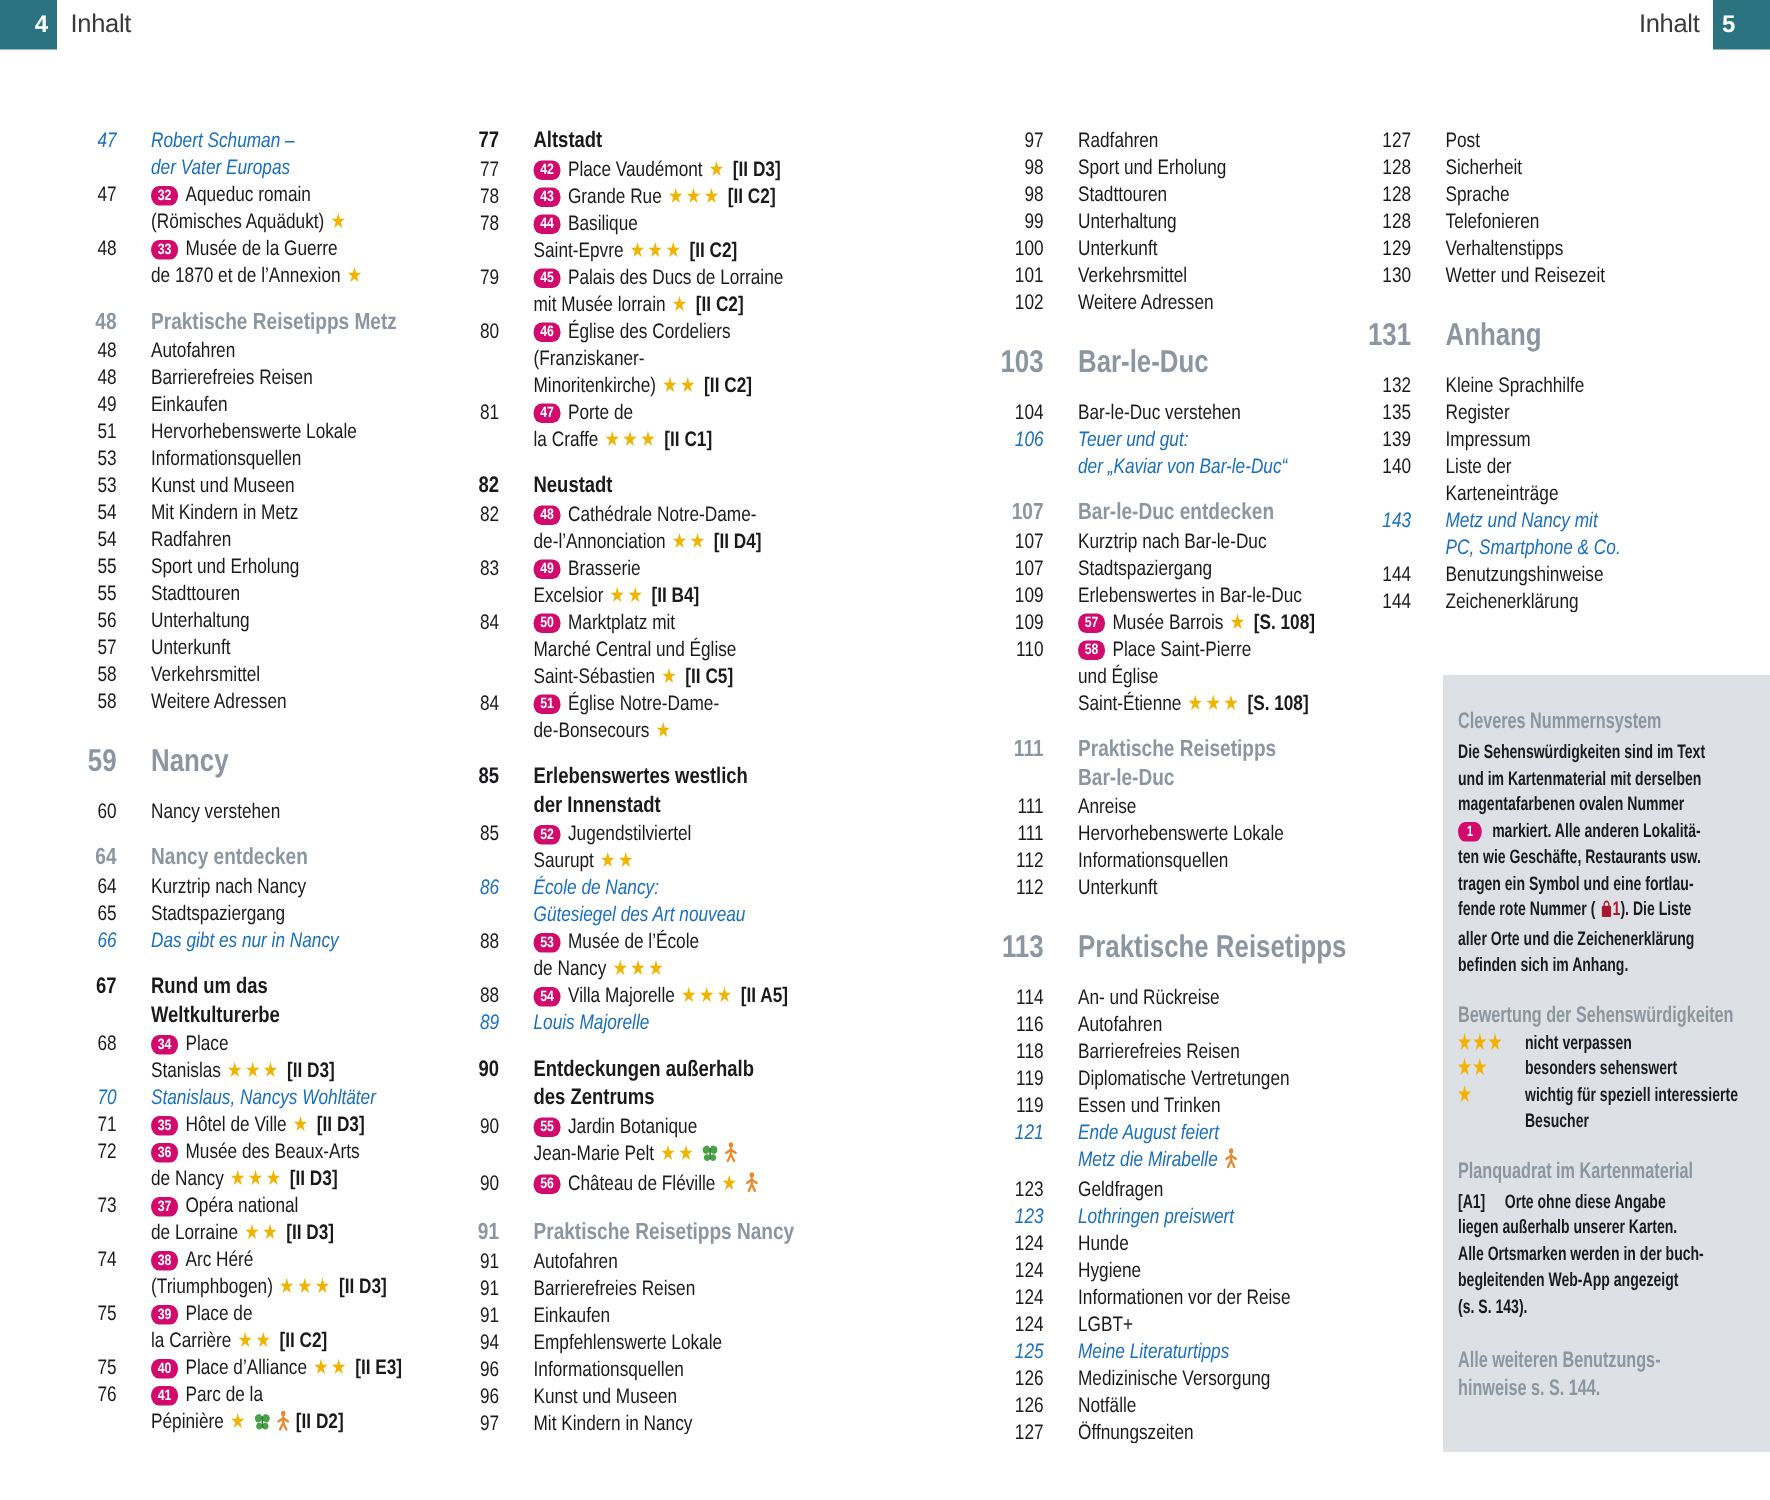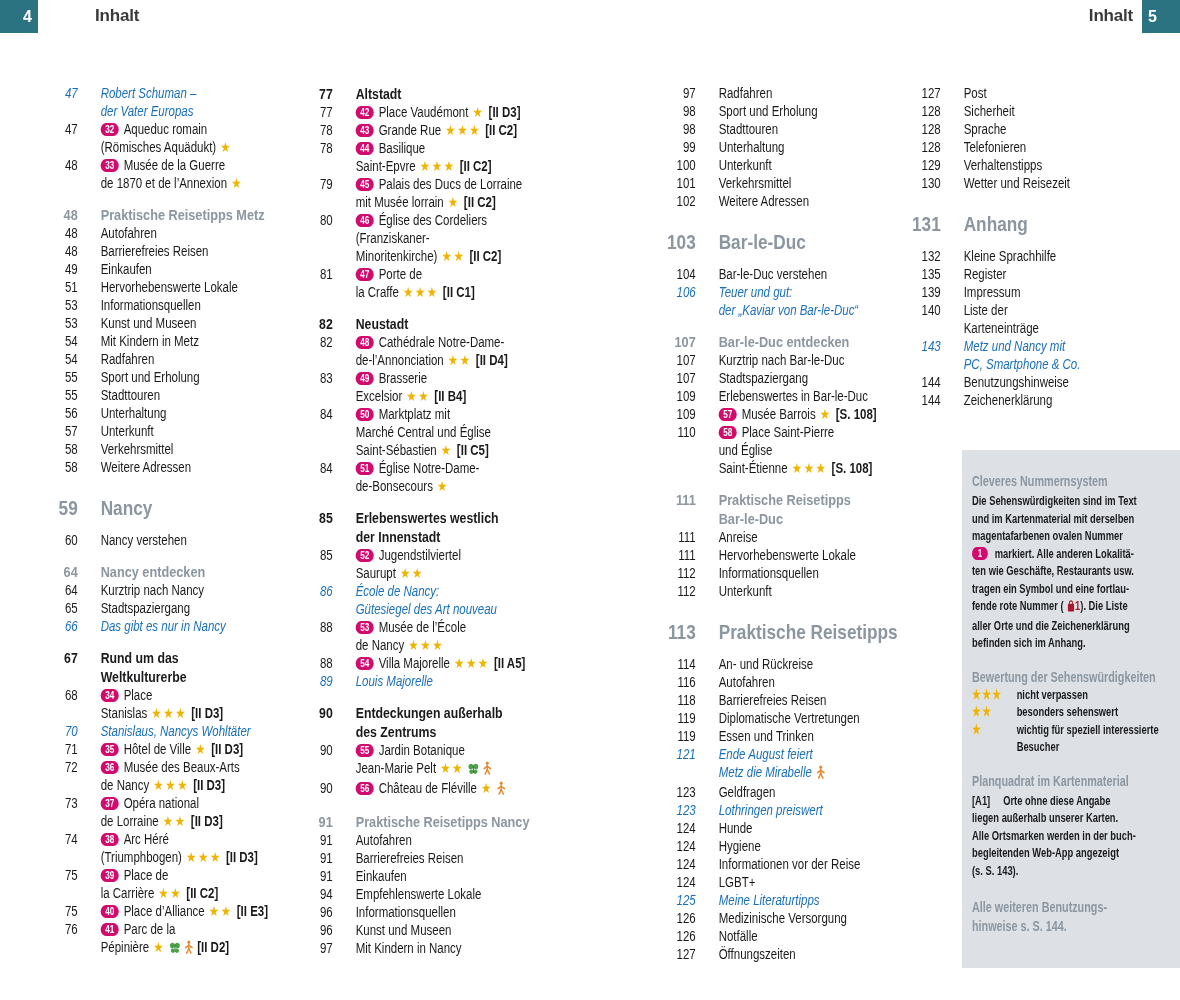--- a/index.html
+++ b/index.html
@@ -5,21 +5,21 @@
   html,body{margin:0;padding:0;}
   body{
     width:1180px;height:1000px;position:relative;background:#ffffff;
     font-family:"Liberation Sans",sans-serif;color:#1a1a1c;overflow:hidden;
   }
   
   .hsq{position:absolute;top:0;width:38px;height:33px;background:#2b7380;color:#fff;
        font-weight:bold;font-size:16px;display:flex;align-items:center;box-sizing:border-box;}
   #hsq-left{left:0;justify-content:flex-end;padding-right:6px;}
   #hsq-right{right:0;justify-content:flex-start;padding-left:6px;}
-  .htitle{position:absolute;top:6px;font-weight:bold;font-size:17px;color:#3a3a3d;letter-spacing:-0.2px;margin-left:48px;}
+  .htitle{position:absolute;top:6px;font-weight:normal;font-size:17px;color:#3a3a3d;letter-spacing:-0.2px;}
   #htitle-left{left:47px;}
   #htitle-right{right:47px;}
   
   .toc-col{position:absolute;top:84px;width:310px;font-size:14px;line-height:18px;
            transform:scaleX(0.82);transform-origin:0 0;}
   #col1{left:40px;} #col2{left:295px;} #col3{left:658px;} #col4{left:903px;}
   .row{display:flex;}
   .row.gap{margin-top:13px;}
   .pg{width:46px;text-align:right;flex:none;}
   .txt{margin-left:28px;flex:1;}

